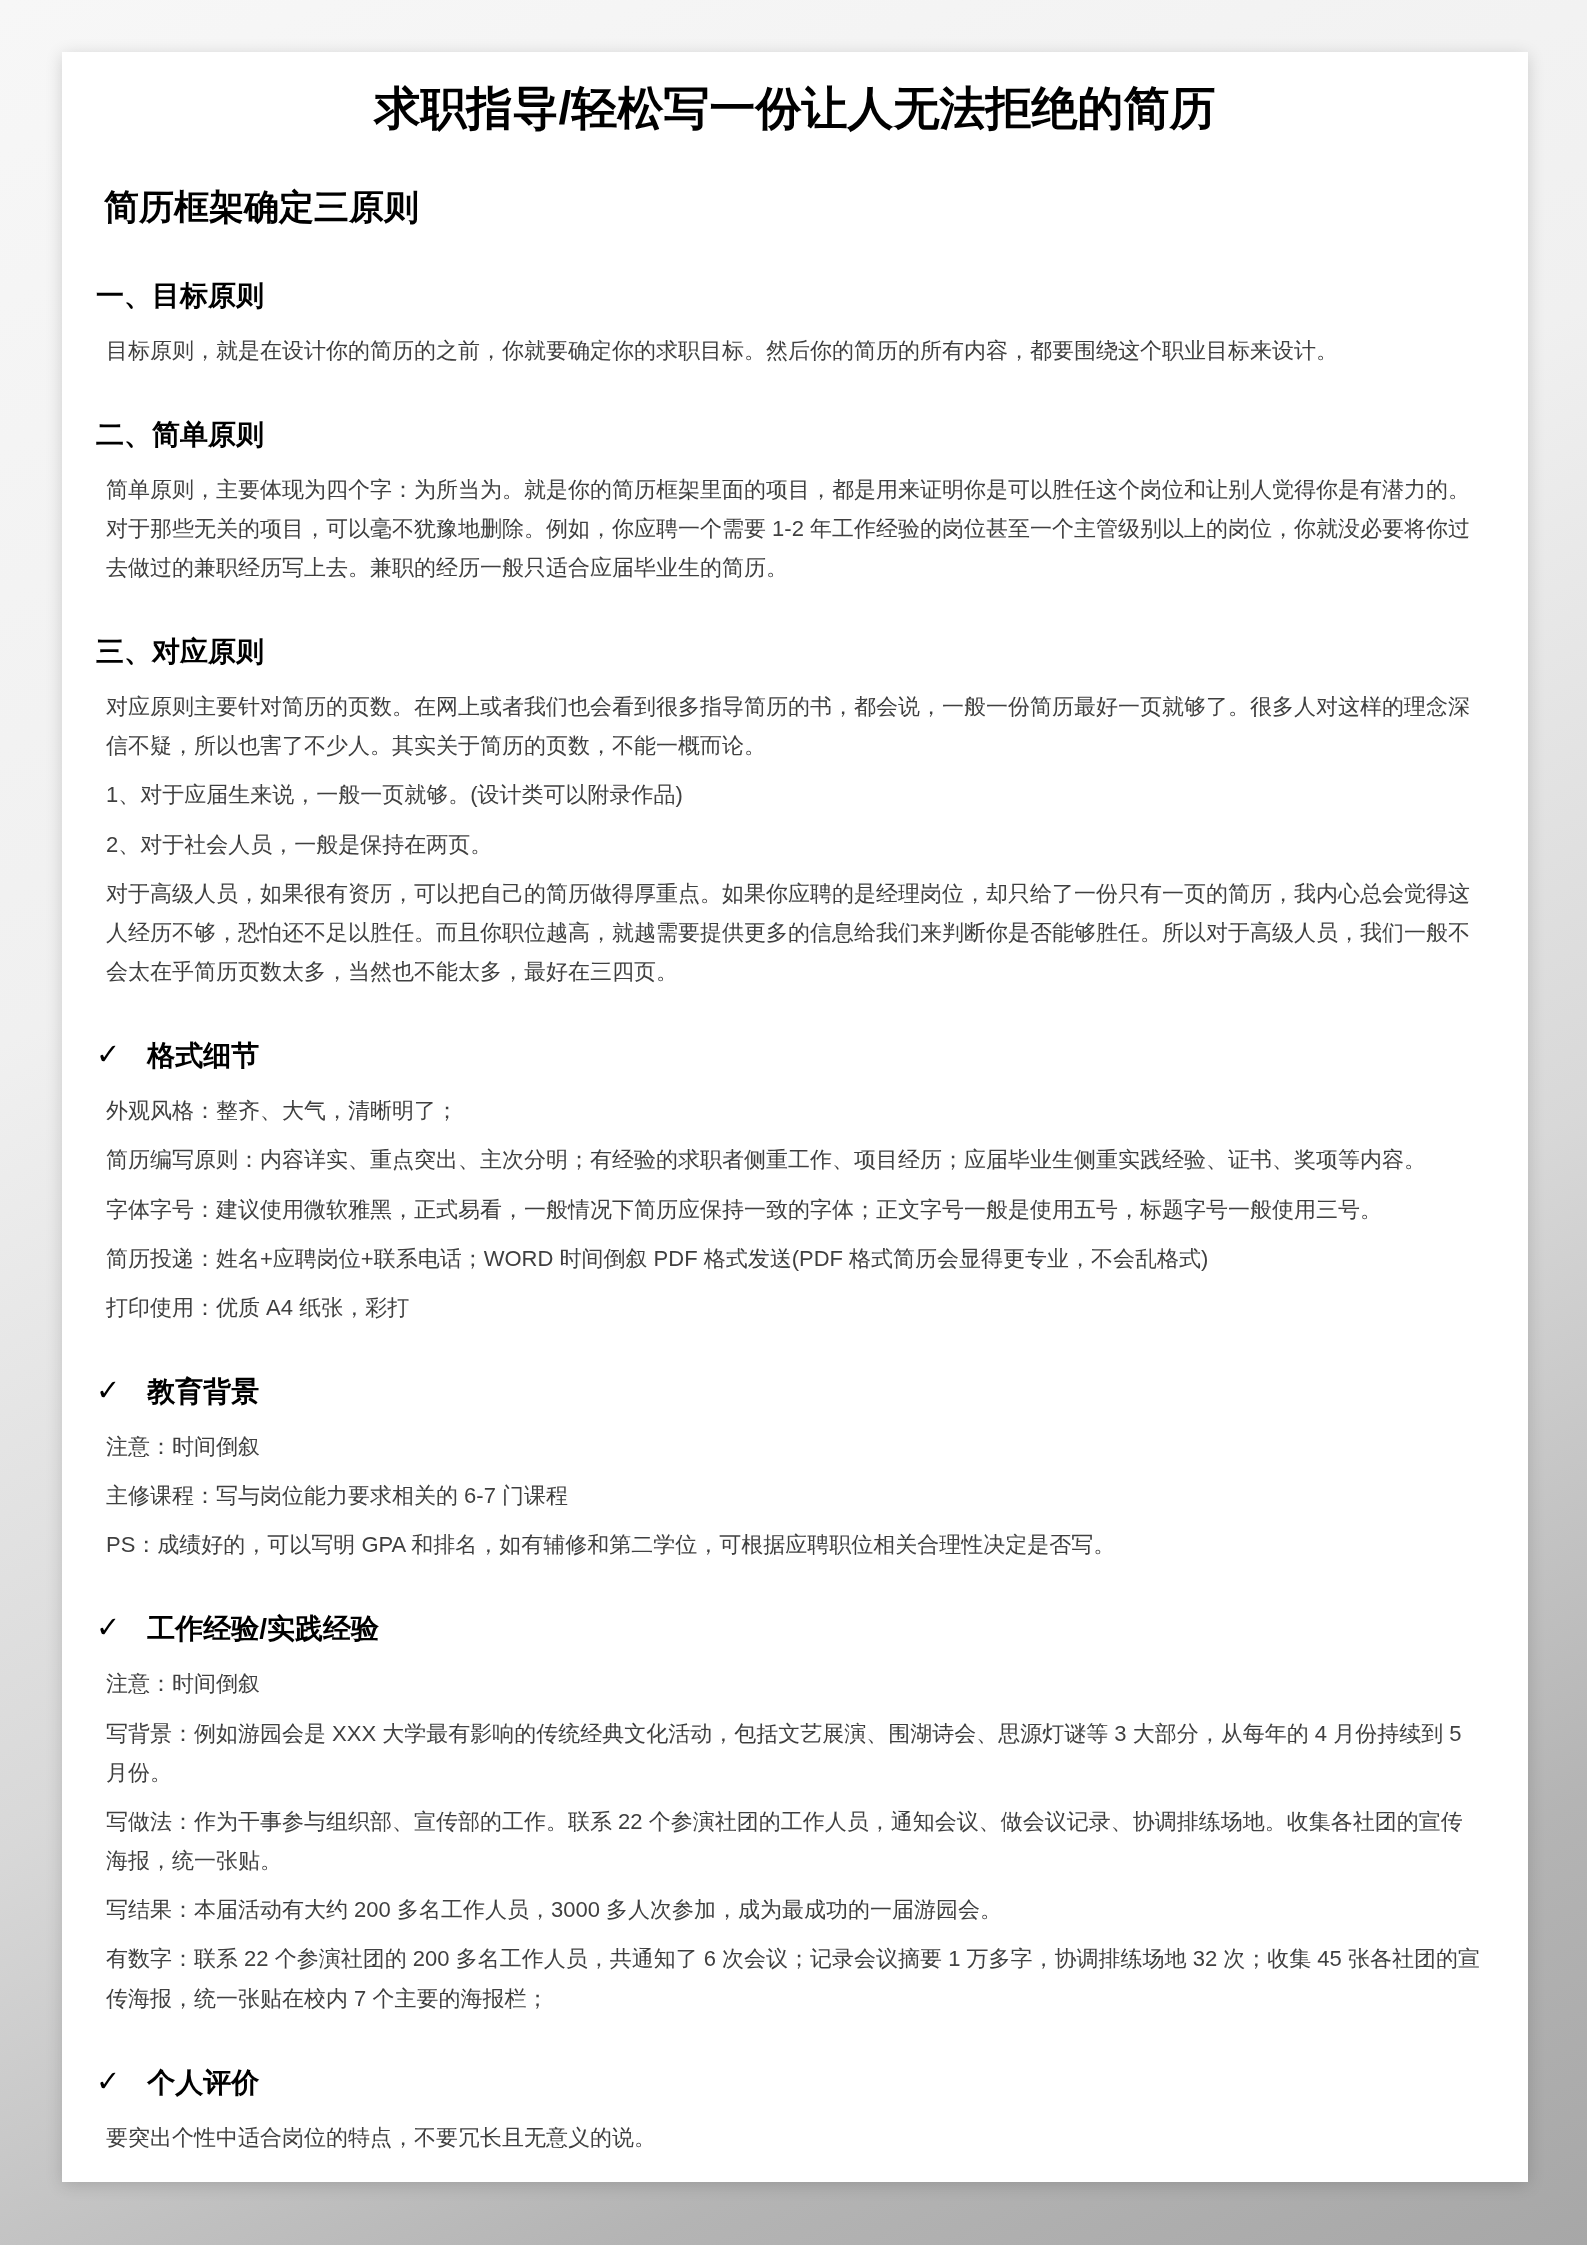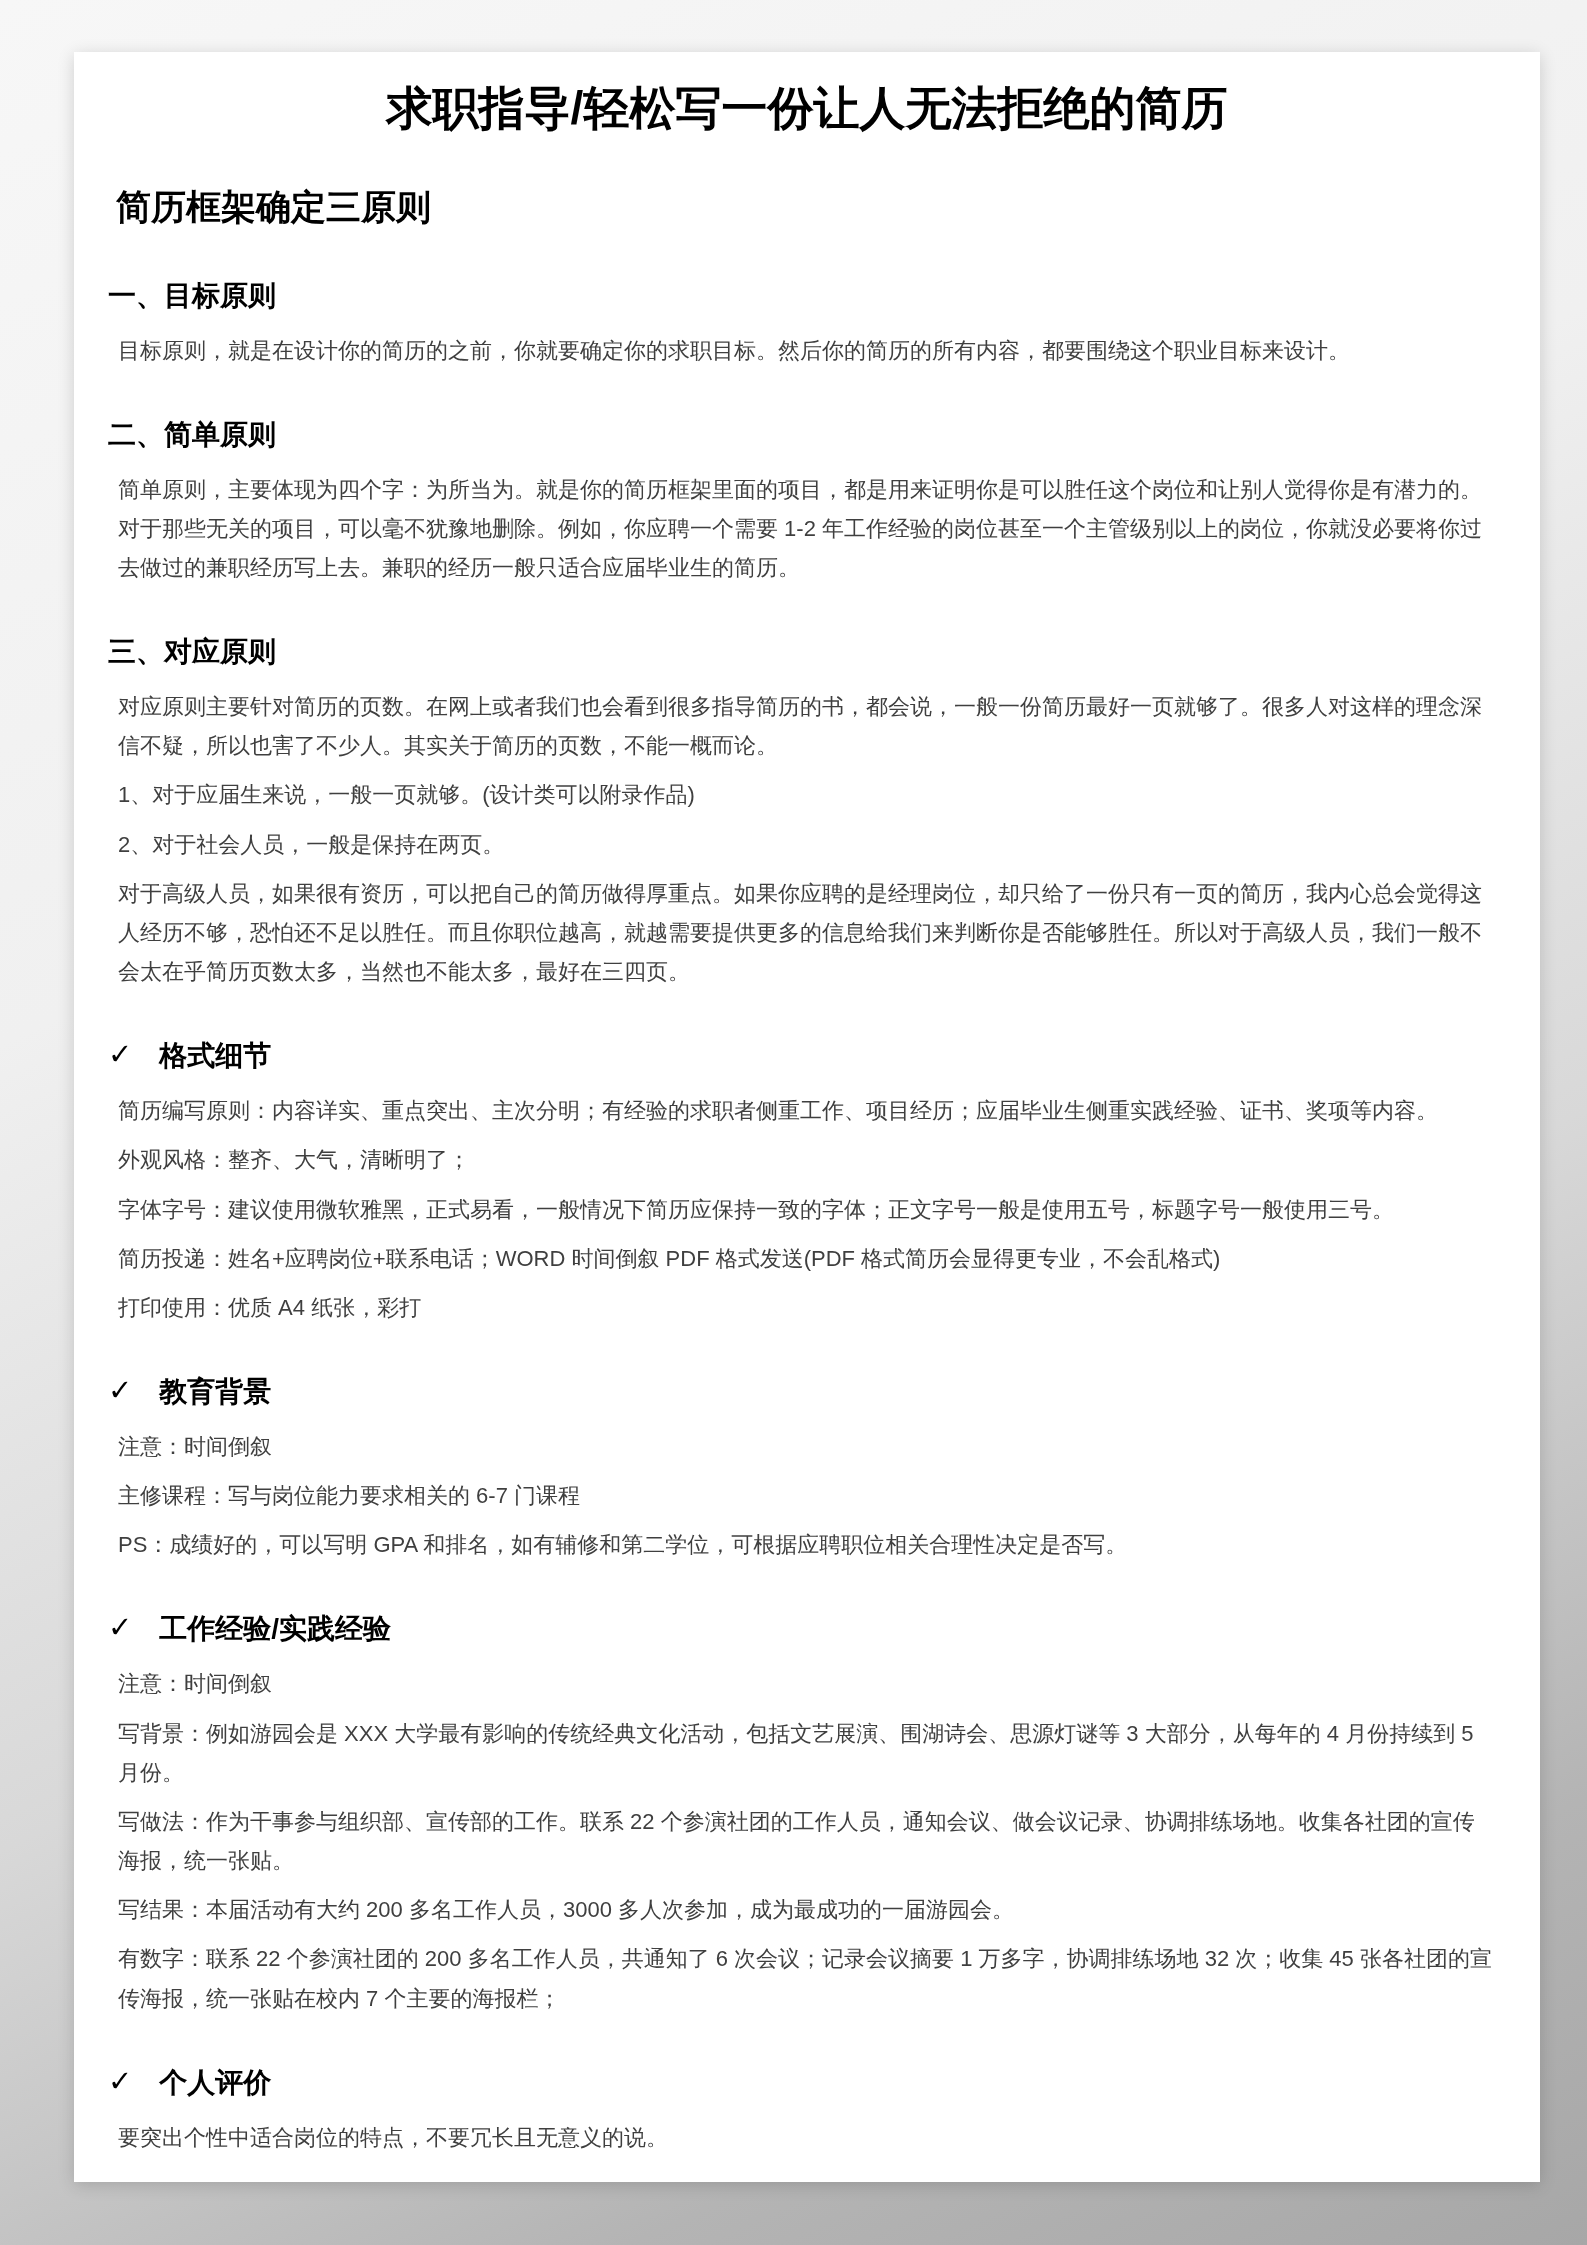--- a/index.html
+++ b/index.html
@@ -14,21 +14,21 @@
     background: linear-gradient(155deg,
       var(--backdrop-top, #f7f7f7) 0%,
       #f0f0f0 35%,
       #d8d8d8 62%,
       #b4b4b4 85%,
       var(--backdrop-bottom, #a7a7a7) 100%);
     font-family: "Liberation Sans", "DejaVu Sans", sans-serif;
   }
   .page {
     position: absolute;
-    left: 74px;
+    left: 62px;
     top: 52px;
     width: 1466px;
     height: 2130px;
     box-sizing: border-box;
     padding: 14px 34px 20px 34px;
     background: var(--page-bg, #ffffff);
     box-shadow: 0 3px 16px rgba(0,0,0,0.16);
     overflow: hidden;
   }
   .doc-title {
@@ -107,22 +107,22 @@
           <p class="para">对于高级人员，如果很有资历，可以把自己的简历做得厚重点。如果你应聘的是经理岗位，却只给了一份只有一页的简历，我内心总会觉得这人经历不够，恐怕还不足以胜任。而且你职位越高，就越需要提供更多的信息给我们来判断你是否能够胜任。所以对于高级人员，我们一般不会太在乎简历页数太多，当然也不能太多，最好在三四页。</p>
         </div>
   </section>
 
   <section class="doc-section">
     <h3 class="sec-heading">
       <span class="check-icon">✓</span>
       <span class="sec-heading-text">格式细节</span>
     </h3>
     <div class="sec-body">
+          <p class="para">外观风格：整齐、大气，清晰明了；</p>
           <p class="para">简历编写原则：内容详实、重点突出、主次分明；有经验的求职者侧重工作、项目经历；应届毕业生侧重实践经验、证书、奖项等内容。</p>
-          <p class="para">外观风格：整齐、大气，清晰明了；</p>
           <p class="para">字体字号：建议使用微软雅黑，正式易看，一般情况下简历应保持一致的字体；正文字号一般是使用五号，标题字号一般使用三号。</p>
           <p class="para">简历投递：姓名+应聘岗位+联系电话；WORD 时间倒叙 PDF 格式发送(PDF 格式简历会显得更专业，不会乱格式)</p>
           <p class="para">打印使用：优质 A4 纸张，彩打</p>
         </div>
   </section>
 
   <section class="doc-section">
     <h3 class="sec-heading">
       <span class="check-icon">✓</span>
       <span class="sec-heading-text">教育背景</span>

